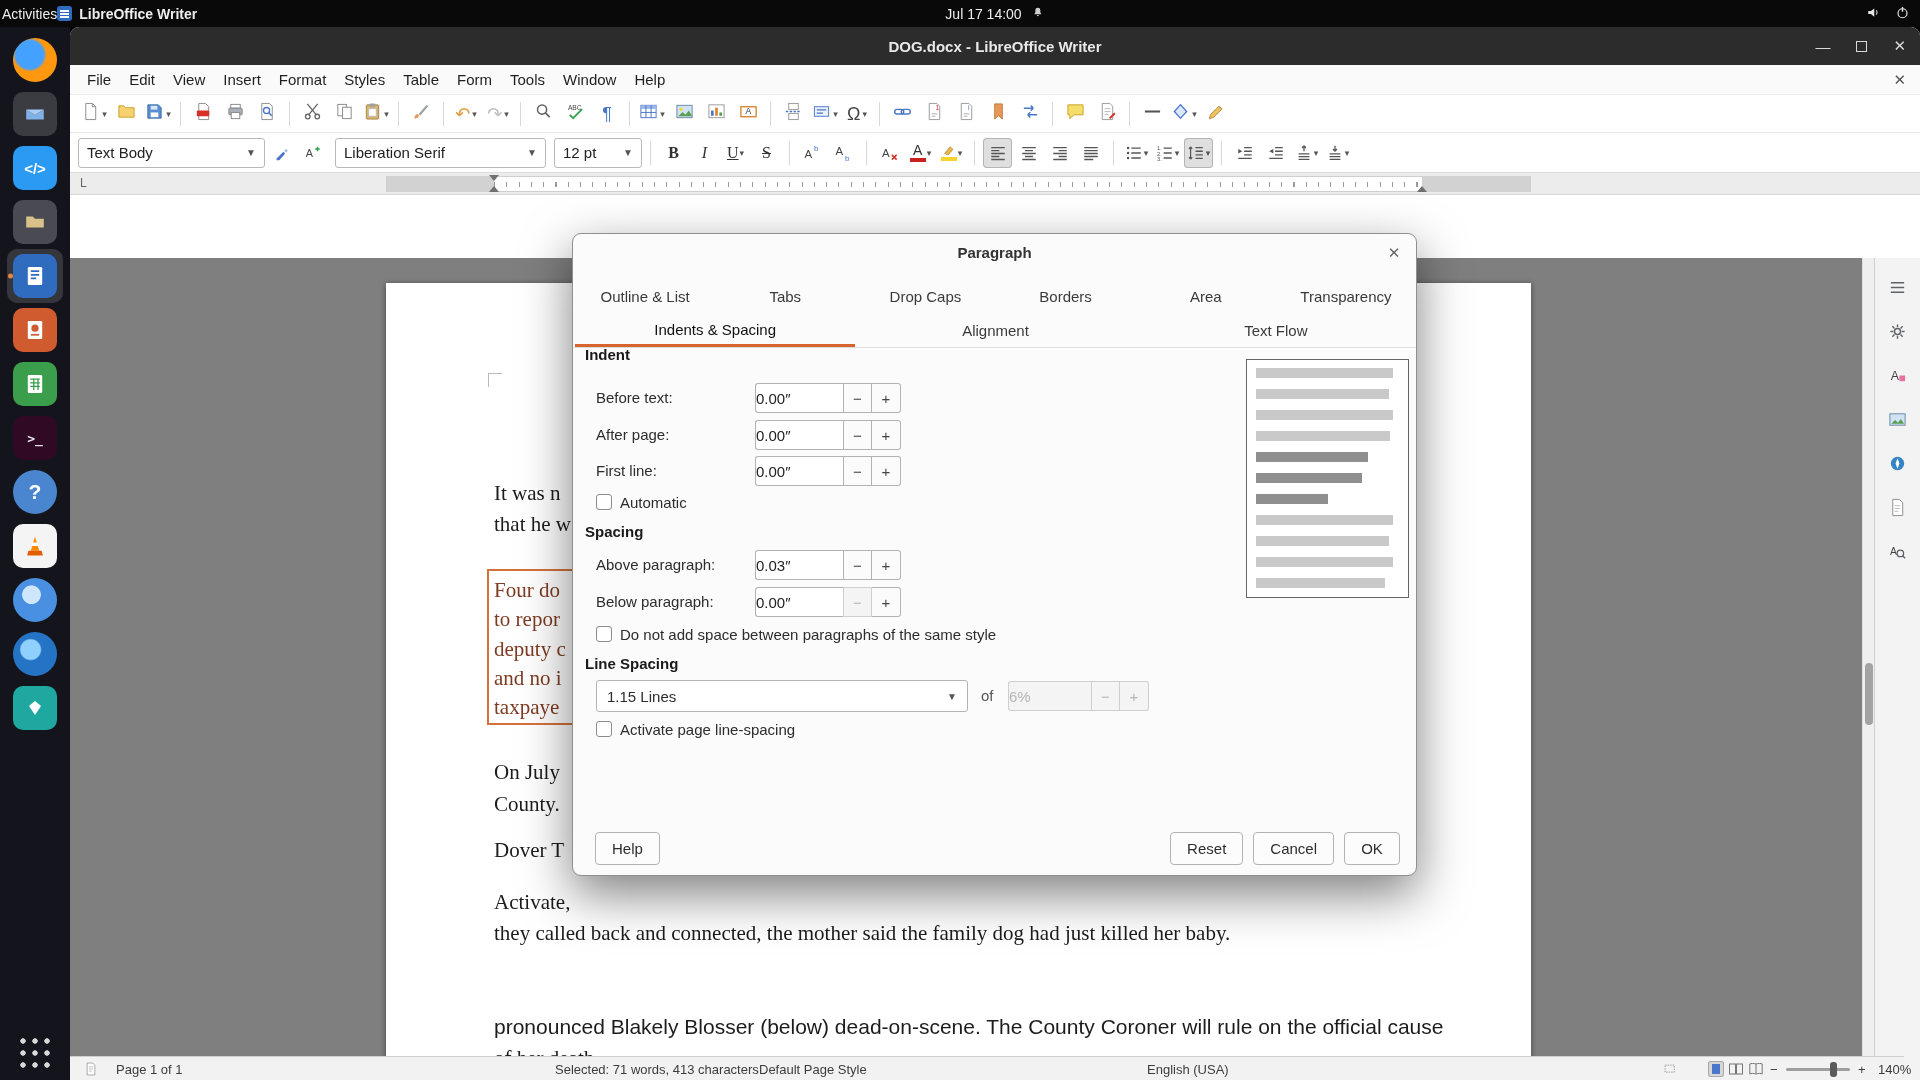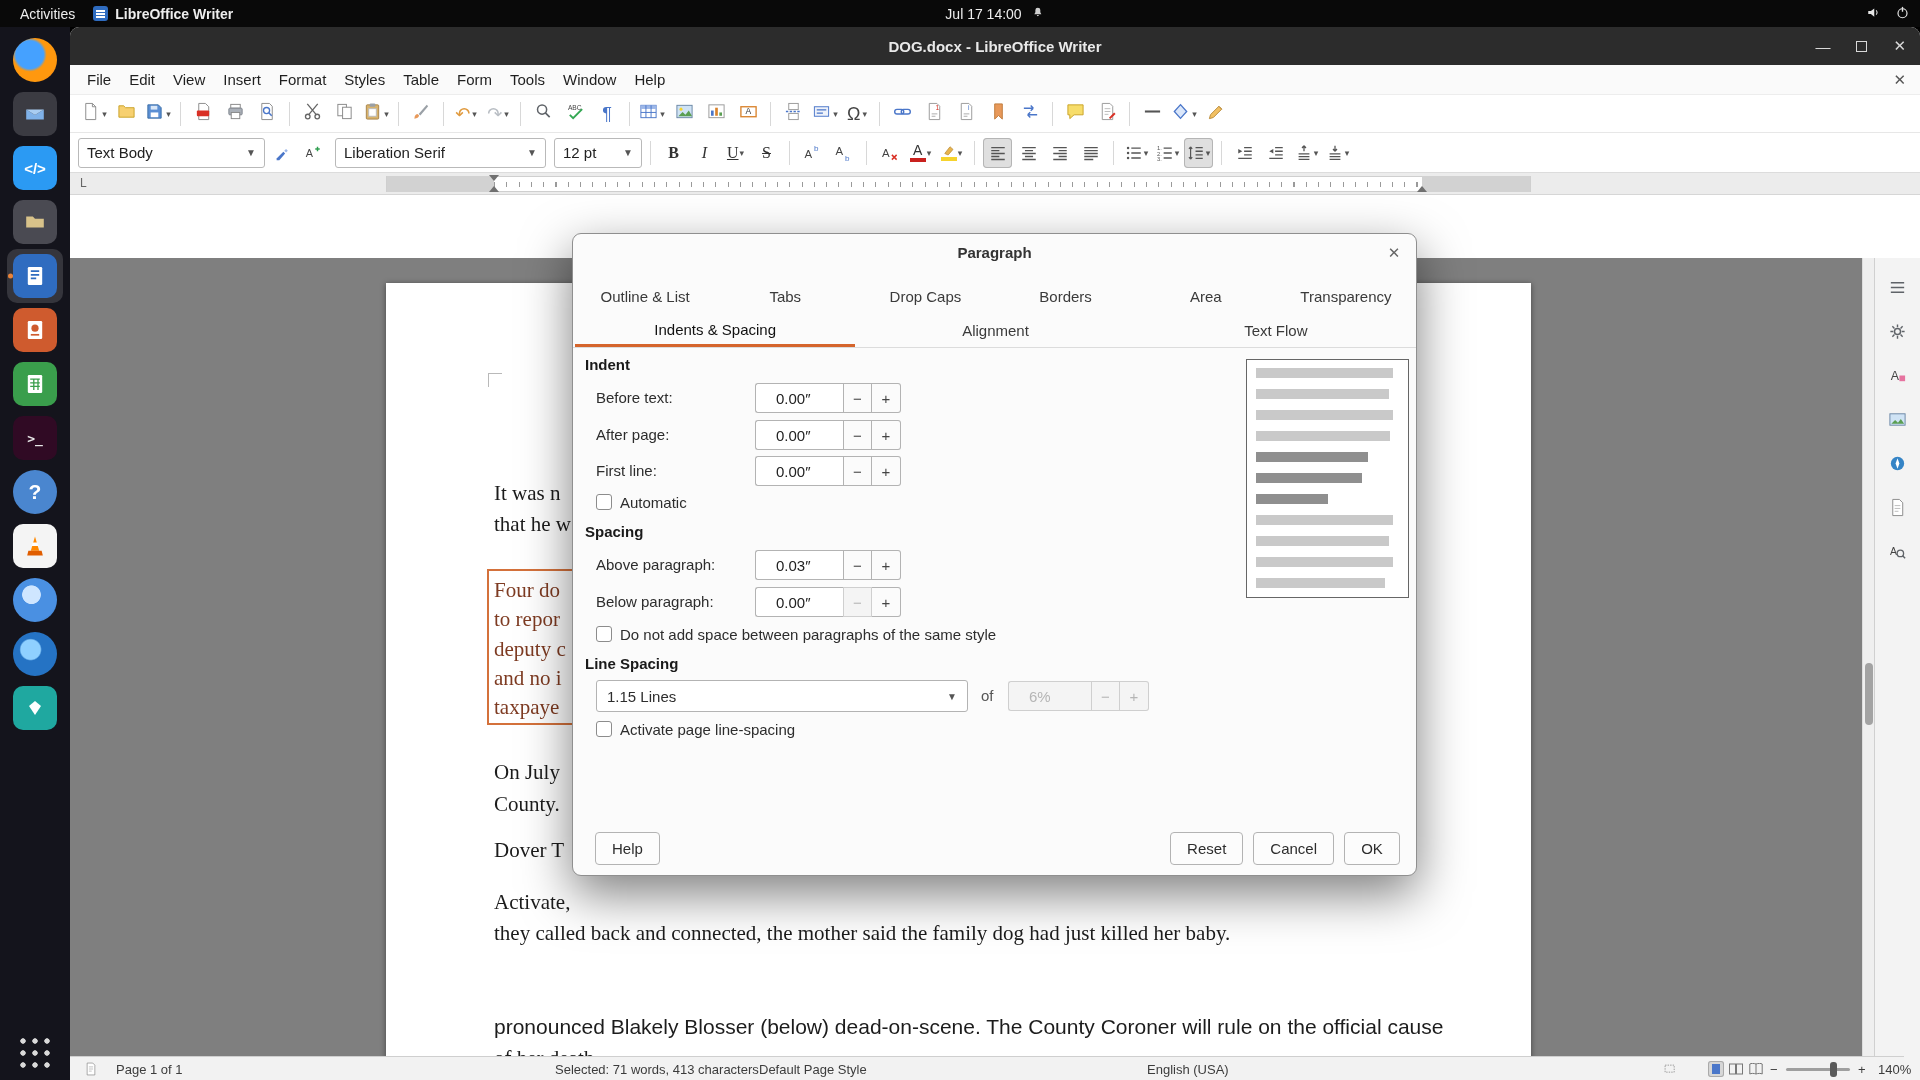--- a/index.html
+++ b/index.html
@@ -1,21 +1,21 @@
 <!DOCTYPE html>
 <html><head>
 <meta charset="utf-8">
 <style>
 *{margin:0;padding:0;box-sizing:border-box;font-family:"Liberation Sans",sans-serif}
 html,body{width:1920px;height:1080px;overflow:hidden;background:#000}
 body{position:relative}
 
 
 .topbar{position:absolute;left:0;top:0;width:1920px;height:27px;background:#090909;color:#eee;display:flex;align-items:center;font-size:14px;z-index:40}
-.topbar .left{display:flex;align-items:center;gap:18px;padding-left:20px}
+.topbar .left{display:flex;align-items:center;padding-left:2px}
 .tb-app{display:flex;align-items:center;gap:7px;font-weight:bold}
 .tb-clockwrap{position:absolute;left:995px;transform:translateX(-50%);display:flex;align-items:center;gap:10px}
 .topbar .right{position:absolute;right:10px;display:flex;align-items:center;gap:14px}
 .miniwriter{width:15px;height:15px;border-radius:3px;background:#2f6cc0;display:inline-flex;align-items:center;justify-content:center}
 .miniwriter i{display:block;width:9px;height:2px;background:#fff;box-shadow:0 3px 0 #fff,0 -3px 0 #fff}
 
 
 .dock{position:absolute;left:0;top:27px;width:70px;height:1053px;background:rgba(22,22,30,.93);z-index:30;display:flex;flex-direction:column;align-items:center;padding-top:6px}
 .dock-item{width:56px;height:54px;display:flex;align-items:center;justify-content:center;position:relative;border-radius:10px;flex:0 0 auto}
 .dock-item.active{background:rgba(255,255,255,.14)}
@@ -80,21 +80,21 @@
 .dlg-x{position:absolute;right:12px;top:9px;width:20px;height:20px;display:flex;align-items:center;justify-content:center;color:#666;font-size:15px;border-radius:50%}
 .trow{position:absolute;left:2px;width:841px;display:flex}
 .trow1{top:46px;height:32px}
 .trow2{top:80px;height:33px}
 .tab{flex:1;display:flex;align-items:center;justify-content:center;color:#3a3a3a}
 .tab.active{border-bottom:3px solid #d5652c;color:#111}
 .dlg-hr{position:absolute;left:0;top:113px;width:100%;height:1px;background:#dcdcdc}
 .h{position:absolute;left:12px;font-weight:bold;color:#1a1a1a}
 .lbl{position:absolute;left:23px;height:30px;line-height:30px}
 .spin{position:absolute;left:182px;display:flex;height:30px}
-.spin input{width:88px;height:30px;border:1px solid #b3b3b3;border-right:none;border-radius:3px 0 0 3px;background:#fff;padding:0 20px;font-size:15px;color:#222;outline:none}
+.spin input{width:88px;height:30px;border:1px solid #b3b3b3;border-right:none;border-radius:3px 0 0 3px;background:#fff;padding:0 0;font-size:15px;color:#222;outline:none}
 .spin .sbtn{width:29px;height:30px;border:1px solid #b3b3b3;background:#fbfbfb;display:flex;align-items:center;justify-content:center;color:#444;font-size:15px}
 .spin .sbtn.plus{border-left:none;border-radius:0 3px 3px 0}
 .spin .sbtn.dis,.spin input.dis{color:#b5b5b5;background:#f4f4f4;border-color:#cfcfcf}
 .cbrow{position:absolute;left:23px;display:flex;align-items:center;gap:8px;height:20px}
 .cb{width:16px;height:16px;border:1px solid #8c8c8c;border-radius:3px;background:#fff;flex:0 0 auto}
 .lsdrop{position:absolute;left:23px;top:446px;width:372px;height:32px;border:1px solid #b3b3b3;border-radius:3px;background:#fff;display:flex;align-items:center;padding:0 10px}
 .lsdrop .caret{margin-left:auto;font-size:10px;color:#555}
 .oflbl{position:absolute;left:408px;top:446px;height:32px;line-height:32px;color:#555}
 .ofspin{left:435px;top:447px}
 .ofspin input{width:83px}
@@ -749,21 +749,21 @@
   <div class="trow trow1" id="tabs1">
       <div class="tab">Outline &amp; List</div>
       <div class="tab">Tabs</div>
       <div class="tab">Drop Caps</div>
       <div class="tab">Borders</div>
       <div class="tab">Area</div>
       <div class="tab">Transparency</div>
     </div>
   <div class="dlg-hr"></div>
 
-  <div class="h" style="top:122px">Indent</div>
+  <div class="h" style="top:112px">Indent</div>
 
   <div class="lbl" style="top:149px">Before text:</div>
   <div class="spin" style="top:149px">
     <input readonly="" value="0.00″" style="">
     <span class="sbtn">−</span>
     <span class="sbtn plus">+</span>
   </div>
 
   <div class="lbl" style="top:186px">After page:</div>
   <div class="spin" style="top:186px">

